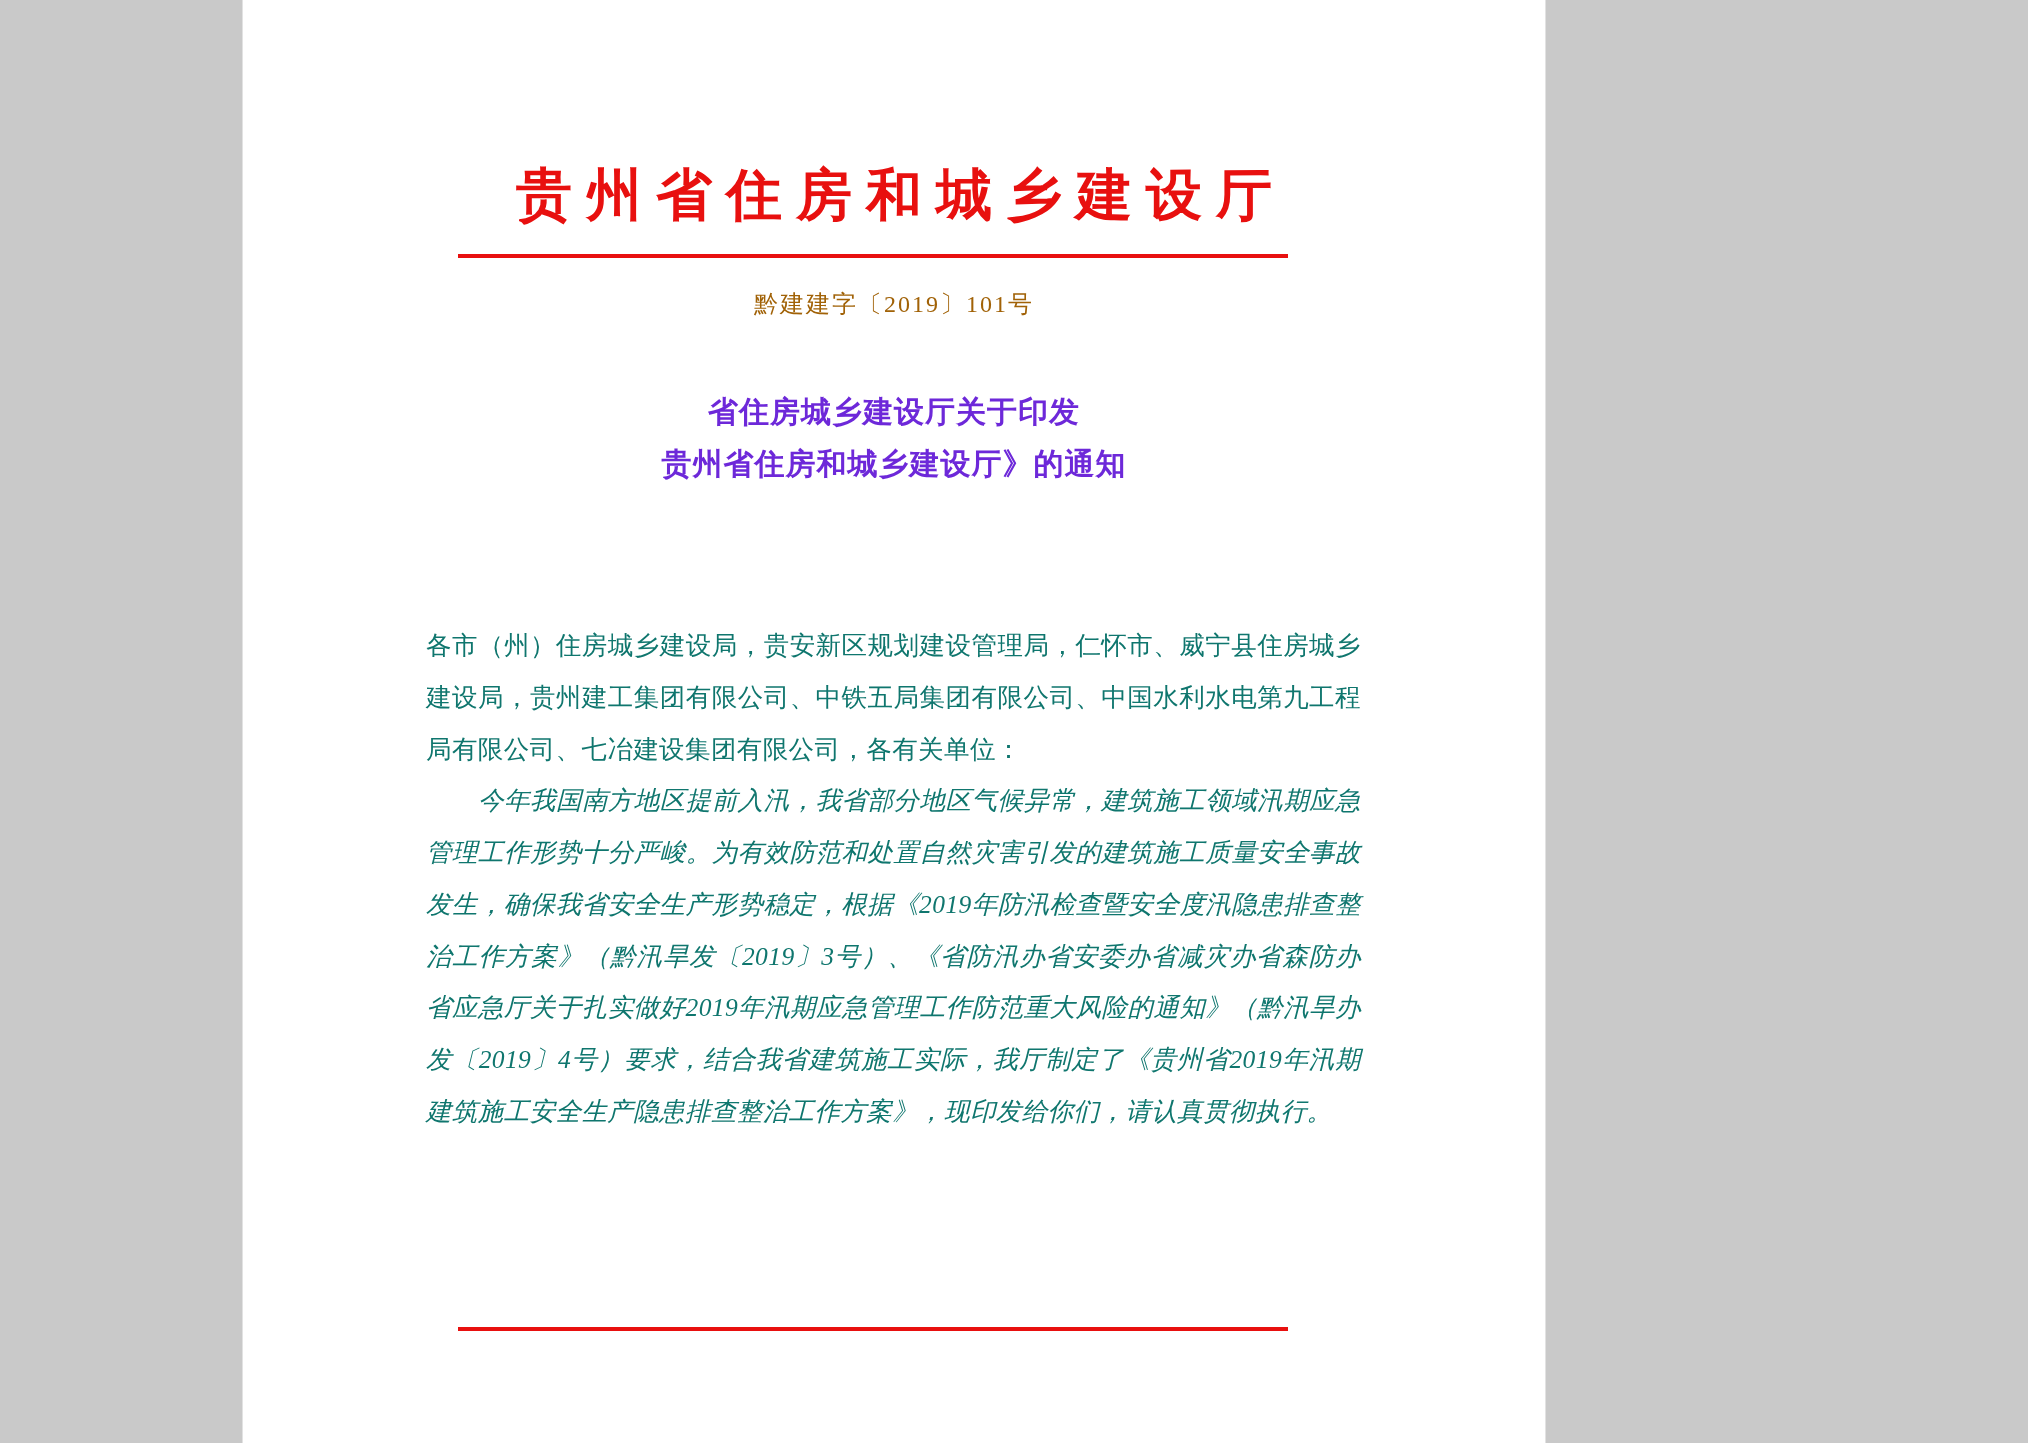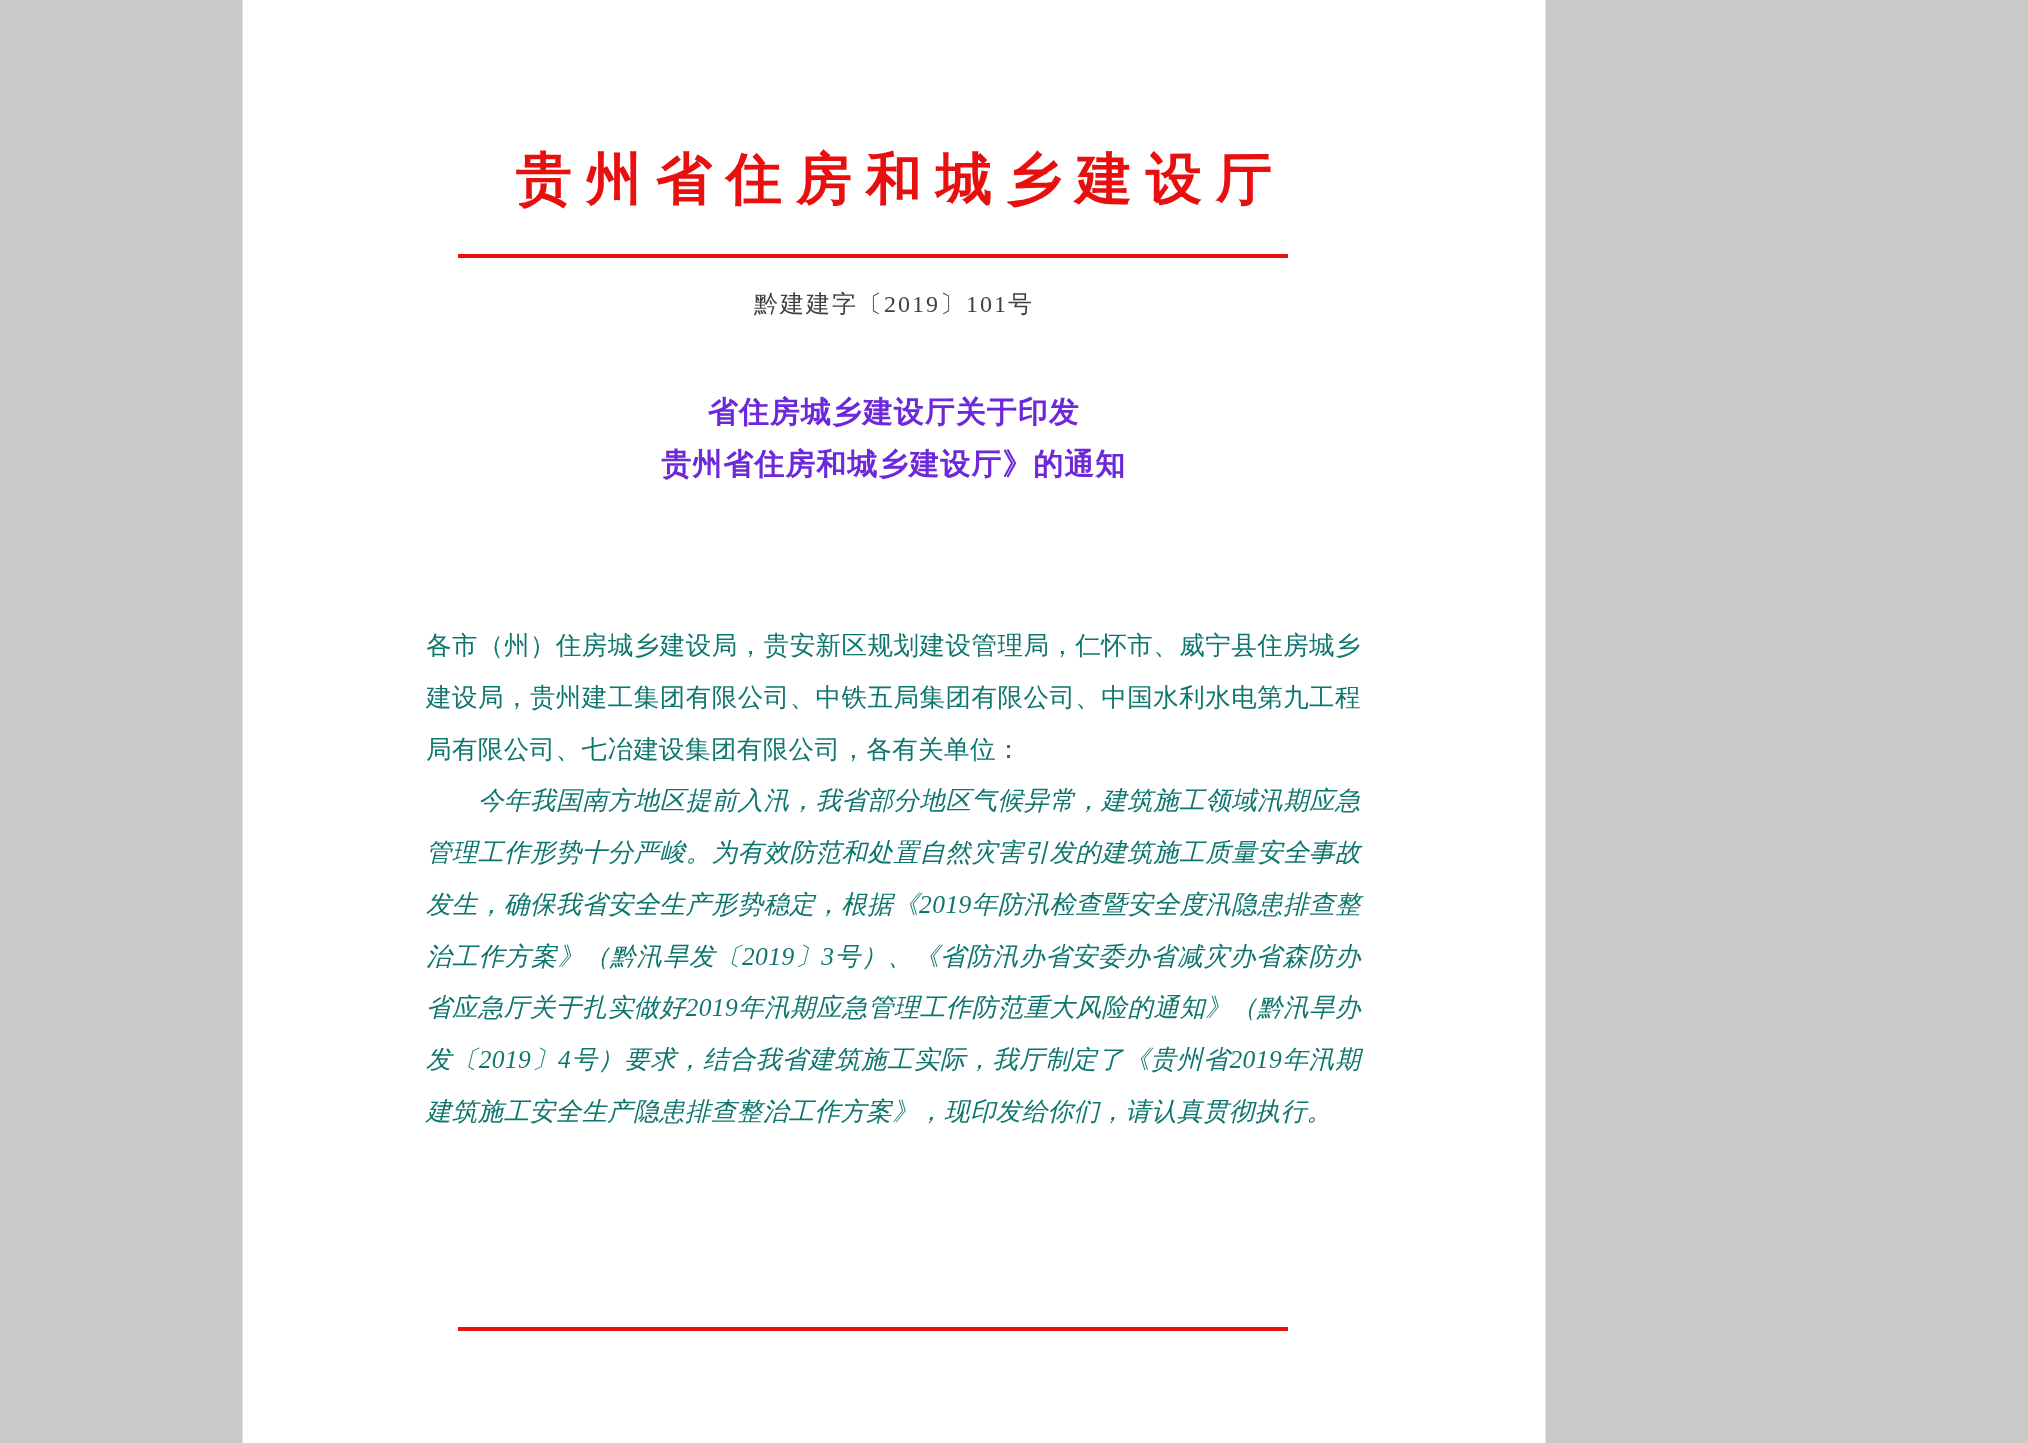--- a/index.html
+++ b/index.html
@@ -42,39 +42,40 @@
   }
   .masthead-title {
     color: #e8100f;
     font-family: "DejaVu Serif", "Liberation Serif", serif;
     font-weight: bold;
     font-size: 56px;
     letter-spacing: 14px;
     line-height: 1.1;
     text-indent: 14px;
     white-space: nowrap;
+    margin-top: 16px;
   }
   .masthead-rule {
     position: absolute;
     left: 215px;
     top: 254px;
     width: 830px;
     height: 4px;
     background: #e8100f;
   }
   .doc-number {
     position: absolute;
     left: 0;
     right: 0;
     top: 288px;
     text-align: center;
     font-family: "Liberation Serif", "DejaVu Serif", serif;
     font-size: 24px;
     letter-spacing: 2px;
-    color: #404040;
+    color: #a16207;
   }
   
   .doc-title {
     position: absolute;
     left: 100px;
     right: 100px;
     top: 386px;
     text-align: center;
     font-family: "DejaVu Sans", "Liberation Sans", sans-serif;
     font-weight: bold;

